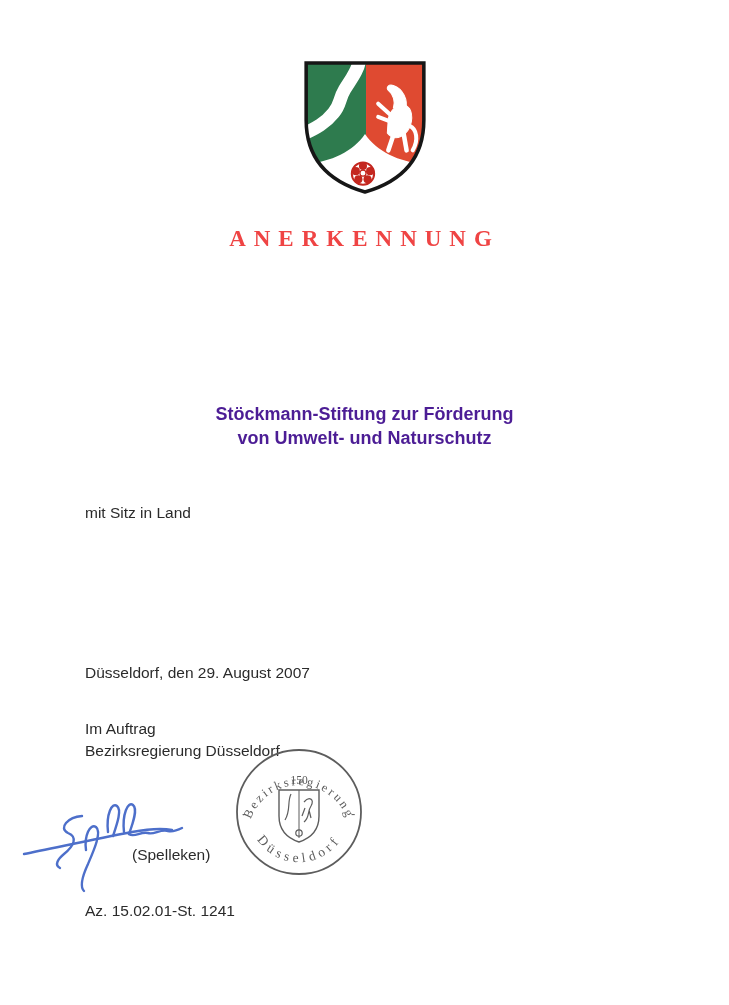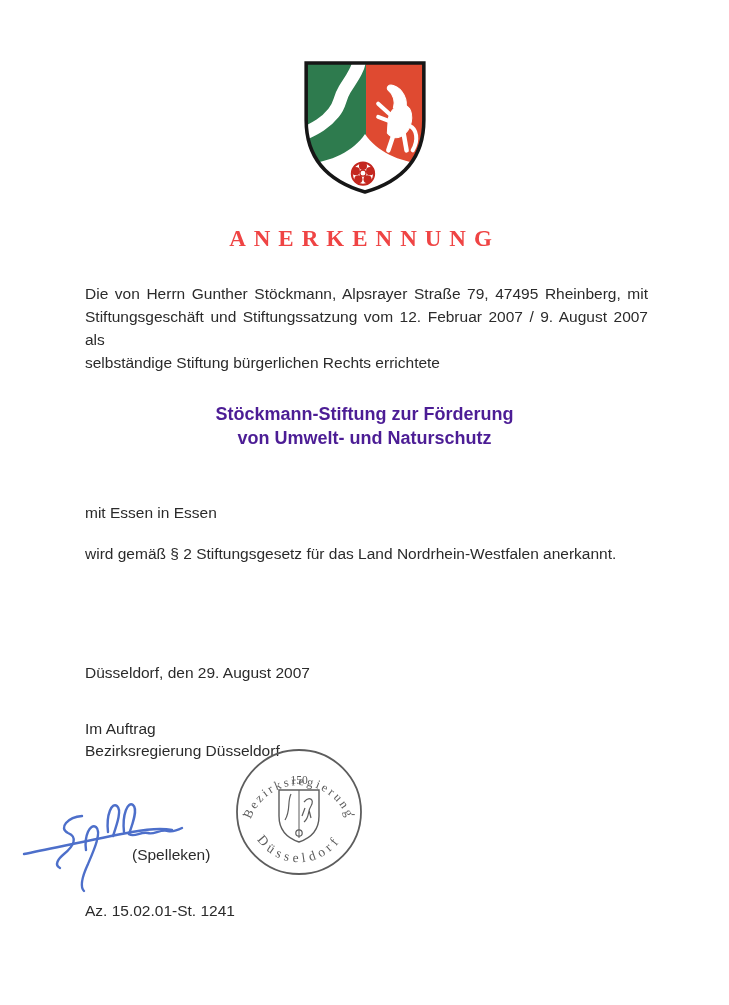--- a/index.html
+++ b/index.html
@@ -87,34 +87,28 @@
         <circle cx="56" cy="112.5" r="4" fill="#c4271f"></circle>
         <circle cx="63" cy="114.5" r="3" fill="#ffffff" stroke="#c4271f" stroke-width="1.2"></circle>
       </g>
     </g>
 
     <path d="M7,6 H123 V62 C123,98 103,122 65,133 C27,122 7,98 7,62 Z" fill="none" stroke="#161616" stroke-width="3.5"></path>
   </svg>
 
   <div class="abs doc-title">ANERKENNUNG</div>
 
-  <div class="abs intro">
-    <div class="jline">Die von Herrn Gunther Stöckmann, Alpsrayer Straße 79, 47495 Rheinberg, mit</div>
-    <div class="jline">Stiftungsgeschäft und Stiftungssatzung vom 12. Februar 2007 / 9. August 2007 als</div>
-    <div class="jline last">selbständige Stiftung bürgerlichen Rechts errichtete</div>
-  </div>
 
   <div class="abs foundation">
     <div>Stöckmann-Stiftung zur Förderung</div>
     <div>von Umwelt- und Naturschutz</div>
   </div>
 
-  <div class="abs bodyline seat-line">mit Essen in Essen</div>
+  <div class="abs bodyline seat-line">mit Sitz in Land</div>
 
-  <div class="abs bodyline recognition-line">wird gemäß § 2 Stiftungsgesetz für das Land Nordrhein-Westfalen anerkannt.</div>
 
   <div class="abs bodyline date-line">Düsseldorf, den 29. August 2007</div>
 
   <div class="abs authority-block">
     <div>Im Auftrag</div>
     <div>Bezirksregierung Düsseldorf</div>
   </div>
 
   <svg class="abs signature-svg" viewBox="0 0 180 128">
     <g fill="none" stroke="#4d6fca" stroke-width="2.4" stroke-linecap="round">

